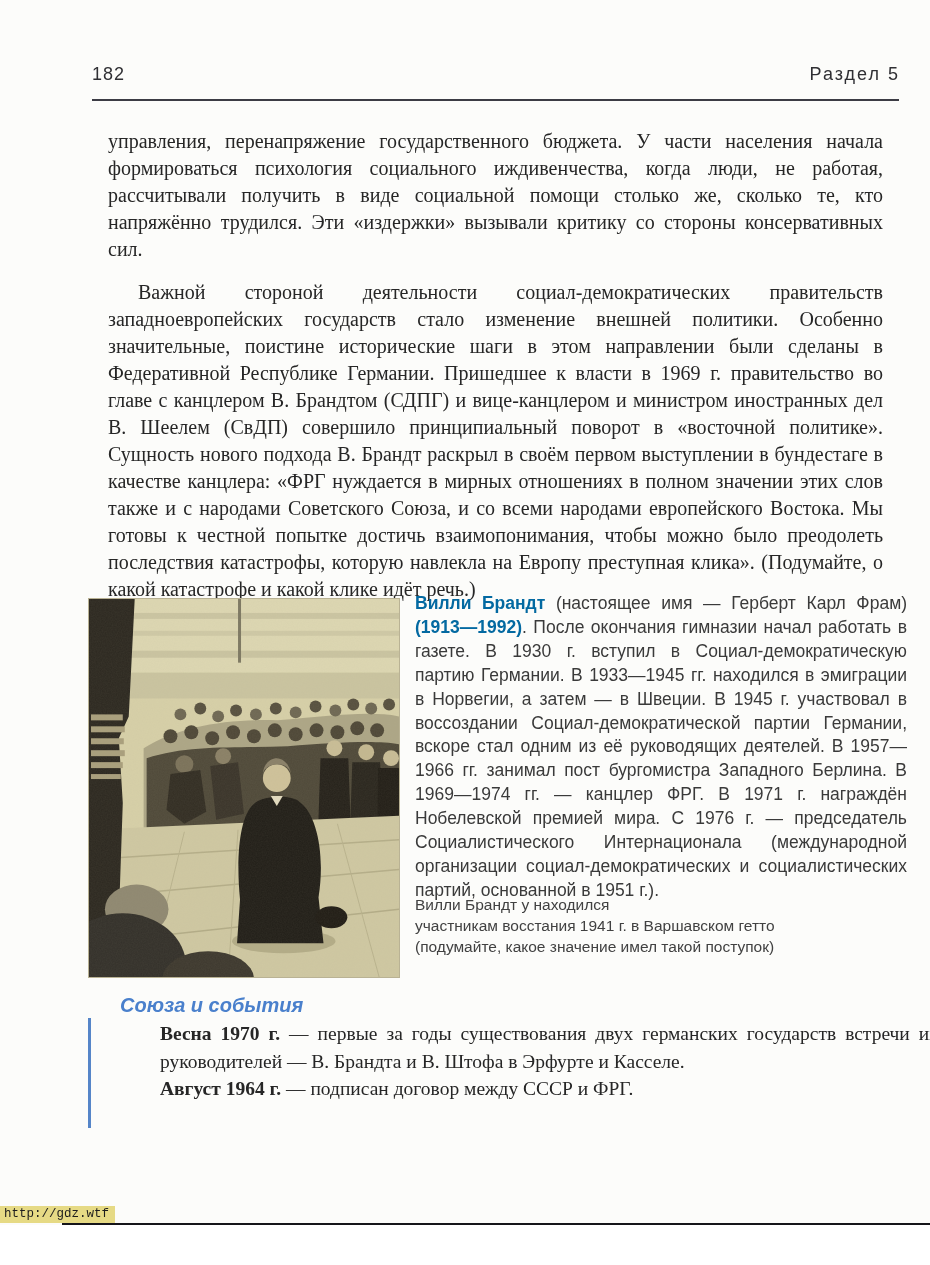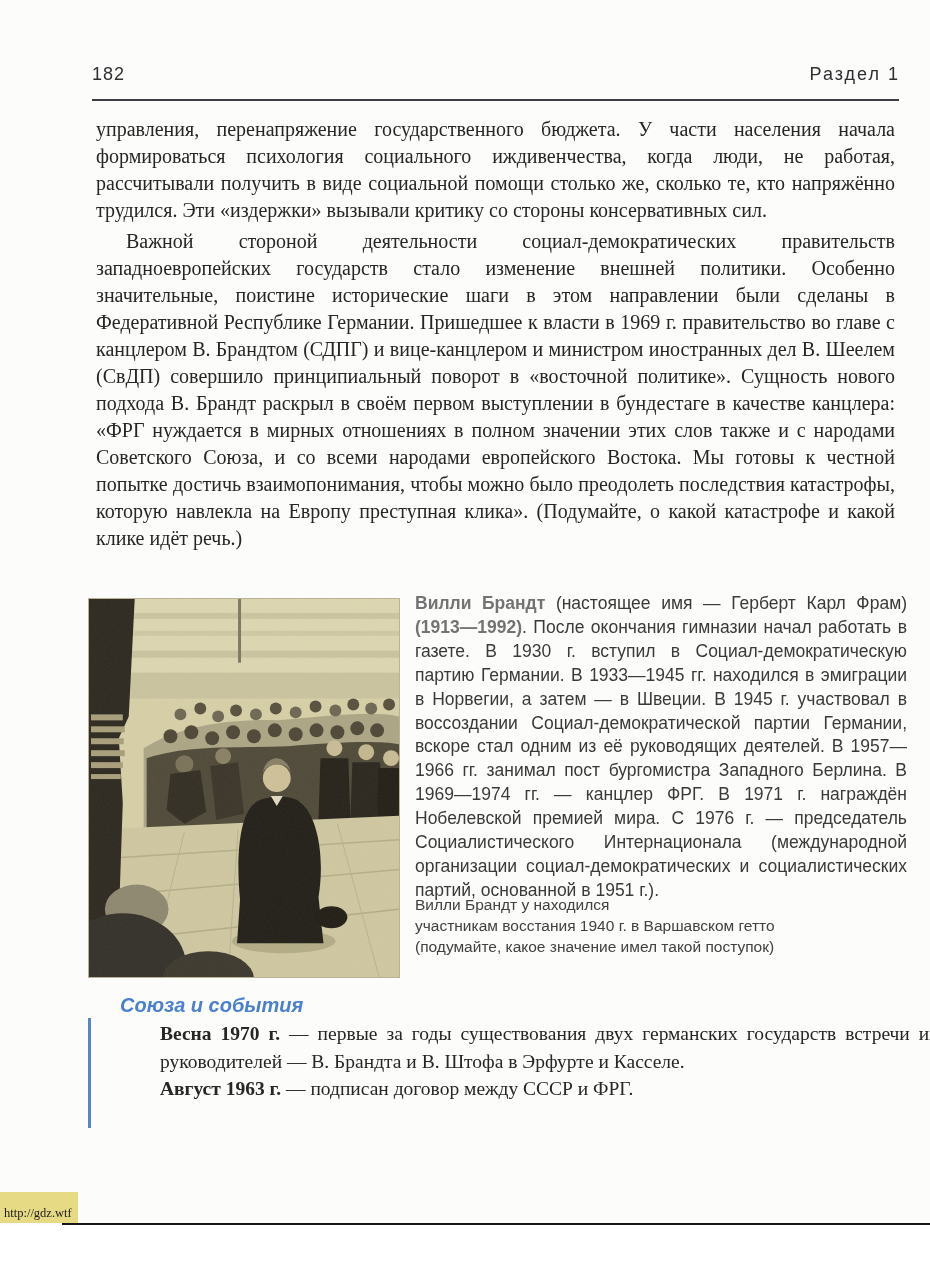--- a/index.html
+++ b/index.html
@@ -24,35 +24,35 @@
   }
   .header-rule{
     position:absolute;left:92px;top:99px;width:807px;height:2px;
     background:#3c3c44;
   }
   
   .body-text{
     position:absolute;left:92px;top:112px;width:807px;
     font-size:20px;line-height:27px;text-align:justify;
   }
-  .body-text p{margin:4px;}
+  .body-text p{margin:16px;}
   .body-text p.indent{text-indent:30px;}
   
   .photo{
     position:absolute;left:88px;top:598px;width:312px;height:380px;
     border:1px solid #b9b294;box-sizing:border-box;background:#d7d0a8;
   }
   .photo svg{display:block;width:100%;height:100%;}
   .bio{
     position:absolute;left:415px;top:592px;width:492px;
     font-family:"Liberation Sans", sans-serif;
     font-size:17.5px;line-height:23.9px;text-align:justify;
     color:#3a3a3a;
   }
-  .bio .b{font-weight:bold;color:#737373;}
+  .bio .b{font-weight:bold;color:#0369a1;}
   .caption{
     position:absolute;left:415px;top:894px;width:492px;
     font-family:"Liberation Sans", sans-serif;
     font-size:15.5px;line-height:21px;color:#414141;
   }
   
   .dates-heading{
     position:absolute;left:120px;top:994px;
     font-family:"Liberation Sans", sans-serif;
     font-style:italic;font-weight:bold;
@@ -64,36 +64,36 @@
   }
   .dates-body{
     position:absolute;left:120px;top:1020px;width:779px;
     font-size:19.5px;line-height:27.5px;text-align:justify;margin-left:40px;
   }
   .dates-body p{margin:0;}
   .dates-body .lead{font-weight:bold;}
   
   .watermark{
     position:absolute;left:0;bottom:2px;
-    padding:14px 6px 2px 4px;
+    padding:1px 6px 2px 4px;
     background:#e6da85;
-    font-family:Liberation Serif, serif;
+    font-family:Liberation Mono, monospace;
     font-size:12.5px;color:#1c1c1c;
   }
   .bottom-edge{
     position:absolute;left:62px;right:0;bottom:0;height:2px;background:#15151a;
   }
 </style>
 </head>
 <body>
 
 <div class="page">
 
   <div class="page-number">182</div>
-  <div class="section-label">Раздел 1</div>
+  <div class="section-label">Раздел 5</div>
   <div class="header-rule"></div>
 
   <div class="body-text">
     <p>управления, перенапряжение государственного бюджета. У части населения начала формироваться психология социального иждивенчества, когда люди, не работая, рассчитывали получить в виде социальной помощи столько же, сколько те, кто напряжённо трудился. Эти «издержки» вызывали критику со стороны консервативных сил.</p>
     <p class="indent">Важной стороной деятельности социал-демократических правительств западноевропейских государств стало изменение внешней политики. Особенно значительные, поистине исторические шаги в этом направлении были сделаны в Федеративной Республике Германии. Пришедшее к власти в 1969 г. правительство во главе с канцлером В. Брандтом (СДПГ) и вице-канцлером и министром иностранных дел В. Шеелем (СвДП) совершило принципиальный поворот в «восточной политике». Сущность нового подхода В. Брандт раскрыл в своём первом выступлении в бундестаге в качестве канцлера: «ФРГ нуждается в мирных отношениях в полном значении этих слов также и с народами Советского Союза, и со всеми народами европейского Востока. Мы готовы к честной попытке достичь взаимопонимания, чтобы можно было преодолеть последствия катастрофы, которую навлекла на Европу преступная клика». (Подумайте, о какой катастрофе и какой клике идёт речь.)</p>
   </div>
 
   <div class="photo">
     <svg viewBox="0 0 312 380" preserveAspectRatio="none" aria-hidden="true">
       <defs>
@@ -191,28 +191,28 @@
       <rect width="312" height="380" filter="url(#grain)" opacity="0.45"></rect>
     </svg>
   </div>
 
   <div class="bio">
     <span class="b">Вилли Брандт</span><span> (настоящее имя — Герберт Карл Фрам) </span><span class="b">(1913—1992)</span><span>. После окончания гимназии начал работать в газете. В 1930 г. вступил в Социал-демократическую партию Германии. В 1933—1945 гг. находился в эмиграции в Норвегии, а затем — в Швеции. В 1945 г. участвовал в воссоздании Социал-демократической партии Германии, вскоре стал одним из её руководящих деятелей. В 1957—1966 гг. занимал пост бургомистра Западного Берлина. В 1969—1974 гг. — канцлер ФРГ. В 1971 г. награждён Нобелевской премией мира. С 1976 г. — председатель Социалистического Интернационала (международной организации социал-демократических и социалистических партий, основанной в 1951 г.).</span>
   </div>
 
   <div class="caption">
     <div>Вилли Брандт у находился</div>
-    <div>участникам восстания 1940 г. в Варшавском гетто</div>
+    <div>участникам восстания 1941 г. в Варшавском гетто</div>
     <div>(подумайте, какое значение имел такой поступок)</div>
   </div>
 
   <div class="dates-heading">Союза и события</div>
   <div class="dates-bar"></div>
 
   <div class="dates-body">
     <p><span class="lead">Весна 1970 г.</span><span> — первые за годы существования двух германских государств встречи их руководителей — В. Брандта и В. Штофа в Эрфурте и Касселе.</span></p>
-    <p><span class="lead">Август 1963 г.</span><span> — подписан договор между СССР и ФРГ.</span></p>
+    <p><span class="lead">Август 1964 г.</span><span> — подписан договор между СССР и ФРГ.</span></p>
   </div>
 
   <div class="bottom-edge"></div>
   <div class="watermark">http://gdz.wtf</div>
 
 </div>
 
 </body></html>

